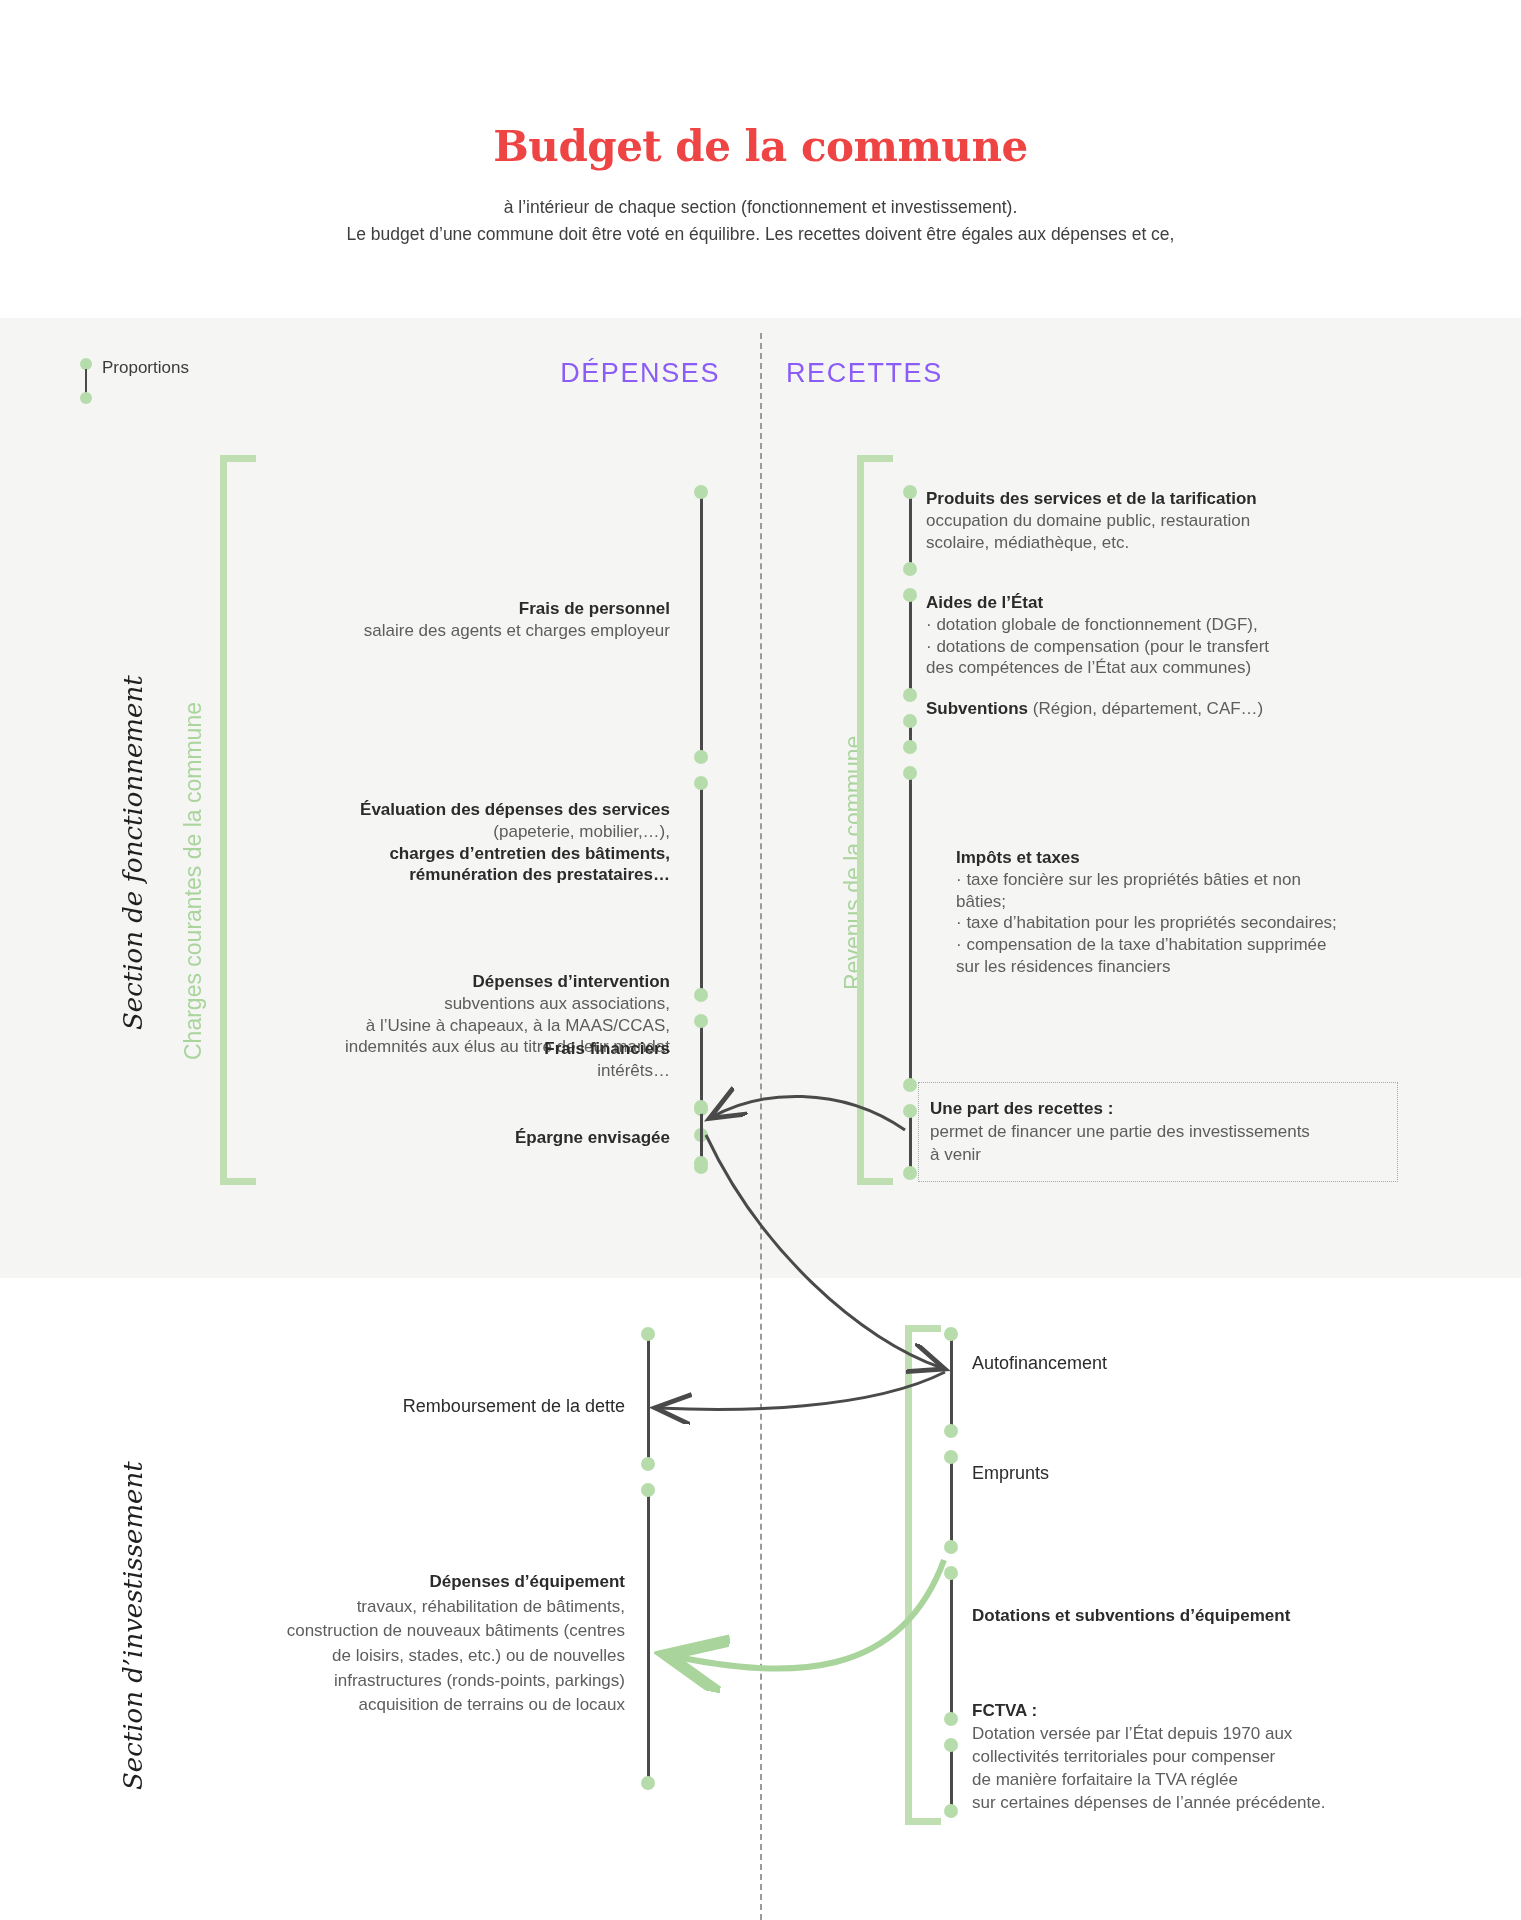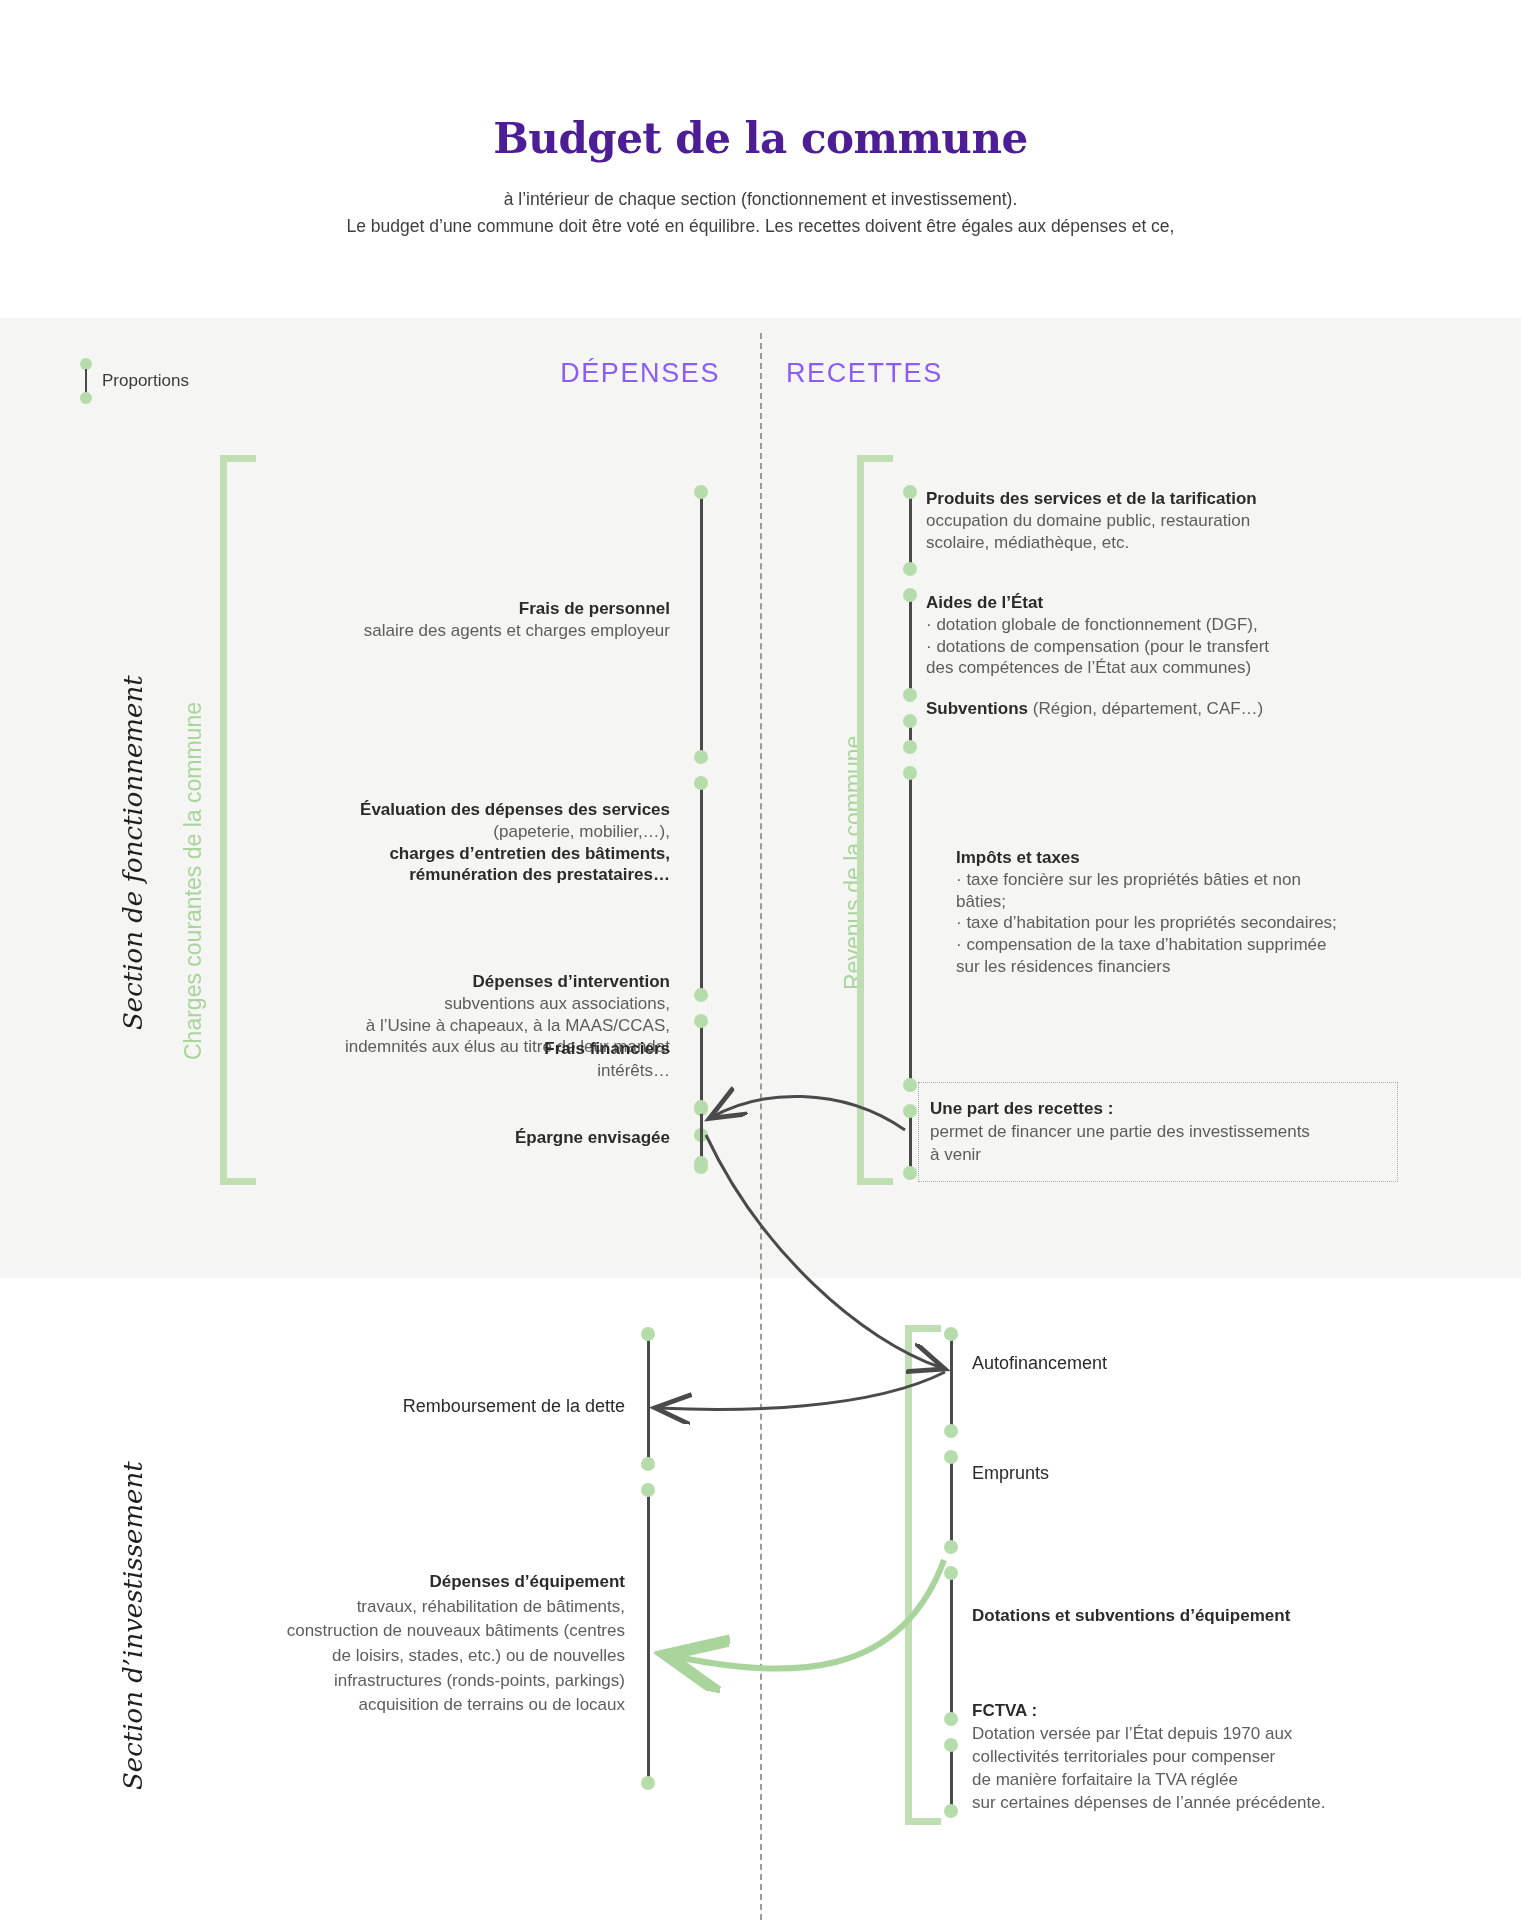--- a/index.html
+++ b/index.html
@@ -13,22 +13,22 @@
   }
   .page{position:relative;width:1521px;height:1920px;}
 
   
   .header{position:absolute;left:0;top:0;width:1521px;text-align:center;}
   .title{
     font-family:"DejaVu Serif", serif;
     font-weight:bold;
     font-size:42px;
     letter-spacing:-0.5px;
-    color:#4c1d95;
-    margin:0;
+    color:#ef4444;
+    margin:8px;
     padding-top:118px;
     line-height:1;
   }
   .subtitle{
     font-size:17.5px;
     line-height:1.55;
     color:#3f3f3f;
     margin:26px auto 0 auto;
     width:1000px;
     font-weight:400;
@@ -44,21 +44,21 @@
     background:#ffffff;
   }
 
   
   .divider{
     position:absolute;left:760px;top:333px;width:0;height:1587px;
     border-left:2px dashed #9b9b9b;
   }
 
   
-  .legend{position:absolute;left:78px;top:358px;display:flex;align-items:center;}
+  .legend{position:absolute;left:78px;top:358px;display:flex;}
   .legend-marker{position:relative;width:16px;height:46px;margin-right:8px;}
   .legend-marker .dot{
     position:absolute;left:2px;width:12px;height:12px;border-radius:50%;
     background:#b7dcab;
   }
   .legend-marker .dot.top{top:0;}
   .legend-marker .dot.bot{bottom:0;}
   .legend-marker .bar{
     position:absolute;left:7px;top:11px;width:2px;height:24px;background:#4a4a4a;
   }

